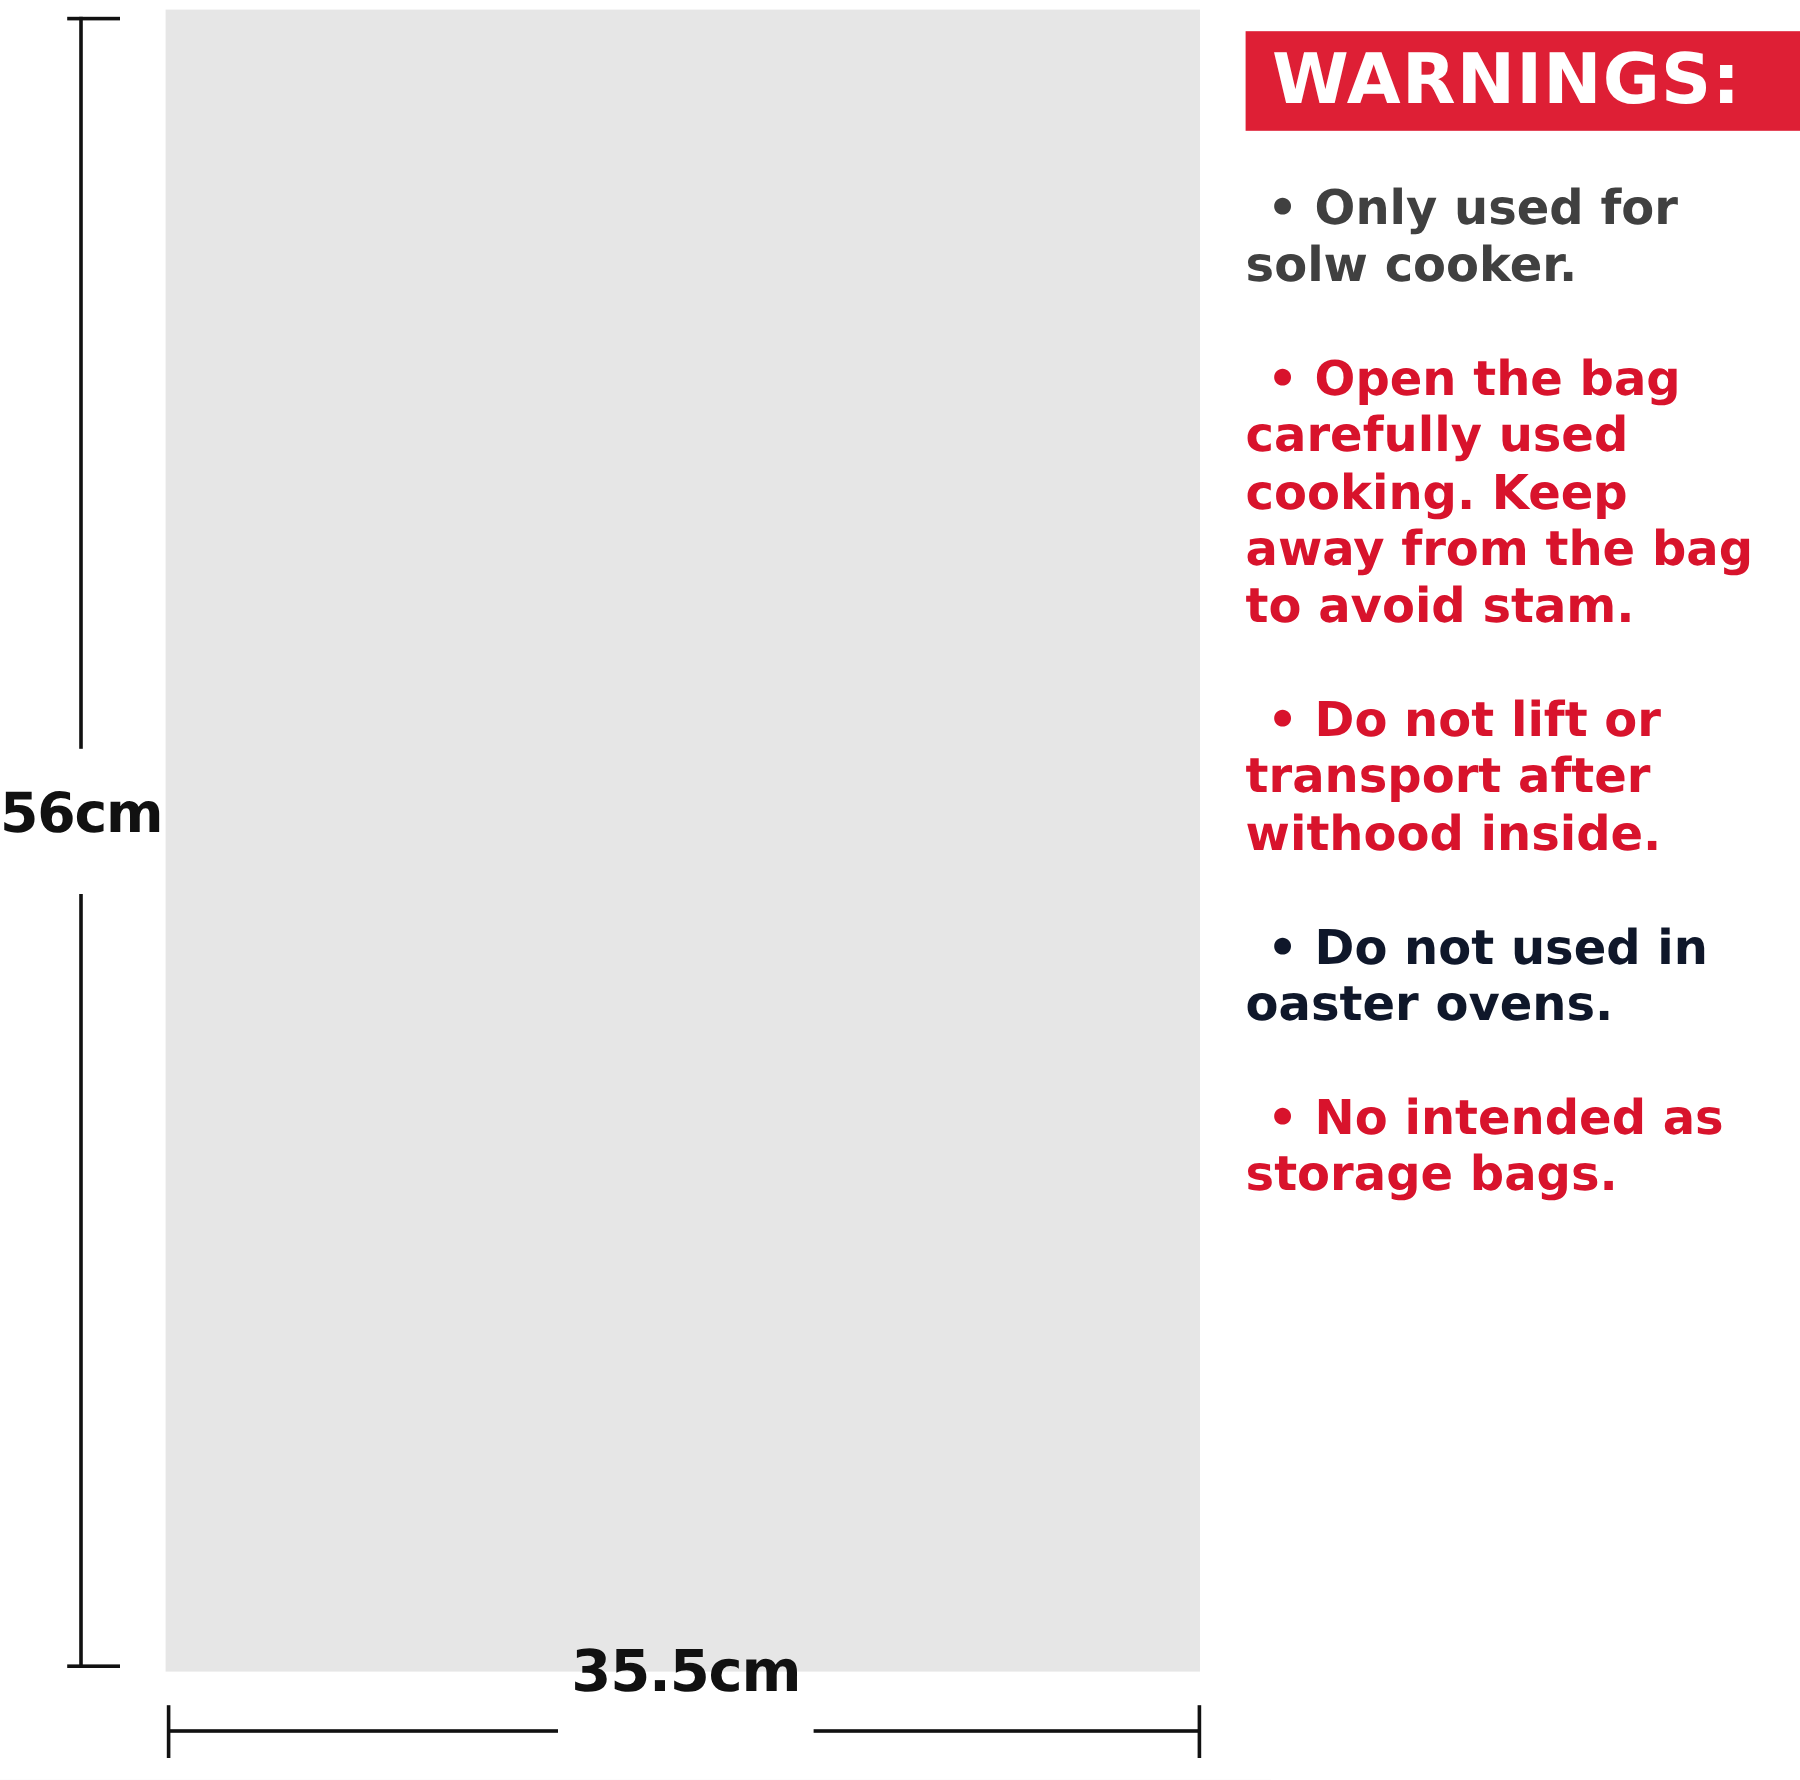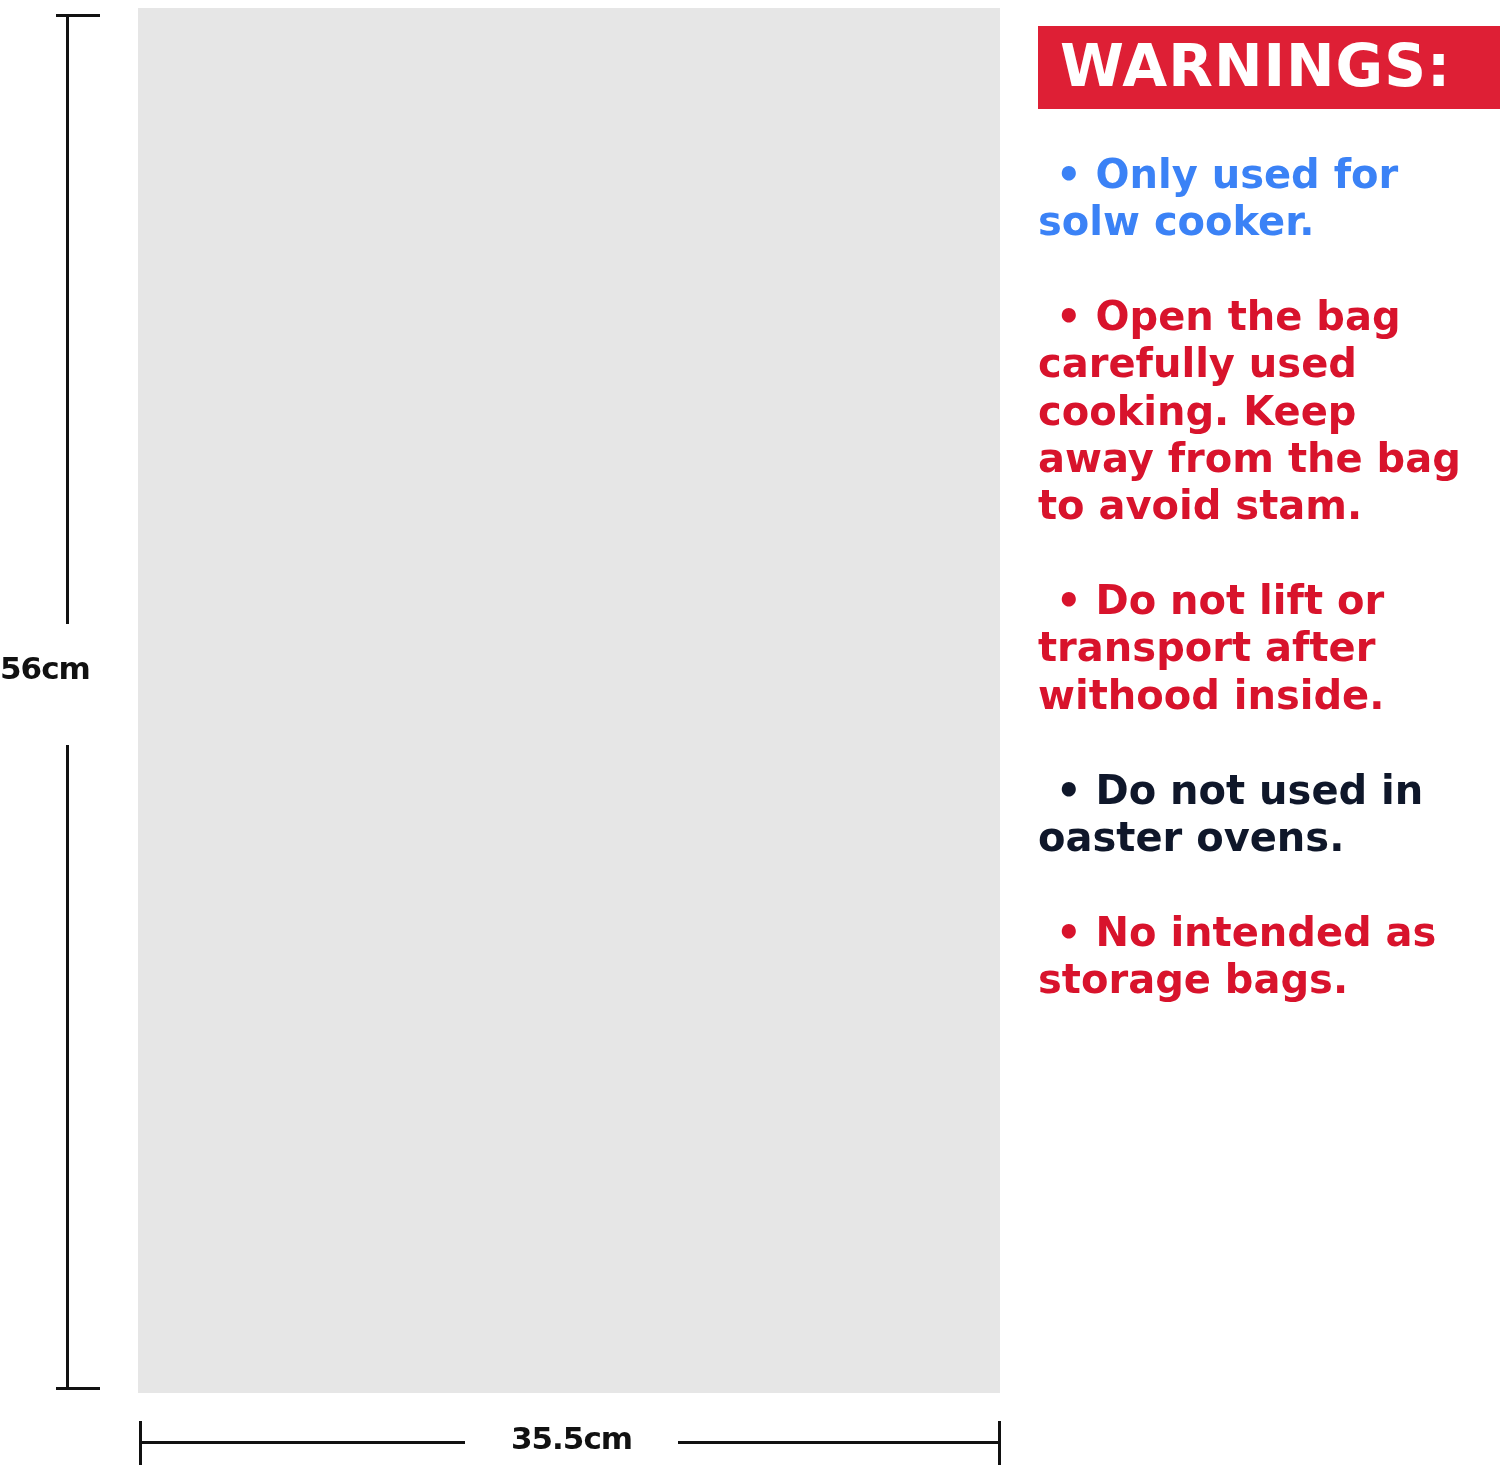--- a/index.html
+++ b/index.html
@@ -52,21 +52,21 @@
     background: #111111;
   }
   #vdim .vcap.top { top: 14px; }
   #vdim .vcap.bottom { top: 1387px; }
   #vdim .vlabel {
     position: absolute;
     left: 0px;
     top: 650px;
     width: 134px;
     text-align: left;
-    font-size: 31px;
+    font-size: 46px;
     font-weight: bold;
     color: #111111;
     letter-spacing: -1px;
     white-space: nowrap;
   }
   #hline-left {
     position: absolute;
     left: 140px;
     top: 1441px;
     width: 325px;
@@ -93,24 +93,24 @@
     position: absolute;
     left: 998px;
     top: 1421px;
     width: 3px;
     height: 44px;
     background: #111111;
   }
   #hlabel {
     position: absolute;
     left: 465px;
-    top: 1420px;
+    top: 1365px;
     width: 213px;
     text-align: center;
-    font-size: 31px;
+    font-size: 48px;
     font-weight: bold;
     color: #111111;
     letter-spacing: -1px;
     white-space: nowrap;
   }
 
   
   #warnings {
     position: absolute;
     left: 1038px;
@@ -166,21 +166,21 @@
   <div id="hline-left" style="background: rgb(17, 17, 17);"></div>
   <div id="hlabel">35.5cm</div>
   <div id="hline-right" style="background: rgb(17, 17, 17);"></div>
   <div id="hcap-right" style="background: rgb(17, 17, 17);"></div>
 
   <div id="warnings">
     <div id="warnings-header" style="background: rgb(222, 31, 53);">
       <div id="warnings-title" style="color: rgb(255, 255, 255);">WARNINGS:</div>
     </div>
     <div id="warnings-list">
-      <div class="warning-item" style="color: #3b82f6;">• Only used for solw cooker.</div>
+      <div class="warning-item" style="color: #404040;">• Only used for solw cooker.</div>
       <div class="warning-item" style="color: rgb(216, 19, 44);">• Open the bag carefully used cooking. Keep away from the bag to avoid stam.</div>
       <div class="warning-item" style="color: rgb(216, 19, 44);">• Do not lift or transport after withood inside.</div>
       <div class="warning-item" style="color: #0f172a;">• Do not used in oaster ovens.</div>
       <div class="warning-item" style="color: rgb(216, 19, 44);">• No intended as storage bags.</div>
     </div>
   </div>
 
 </div>
 
 </body></html>

